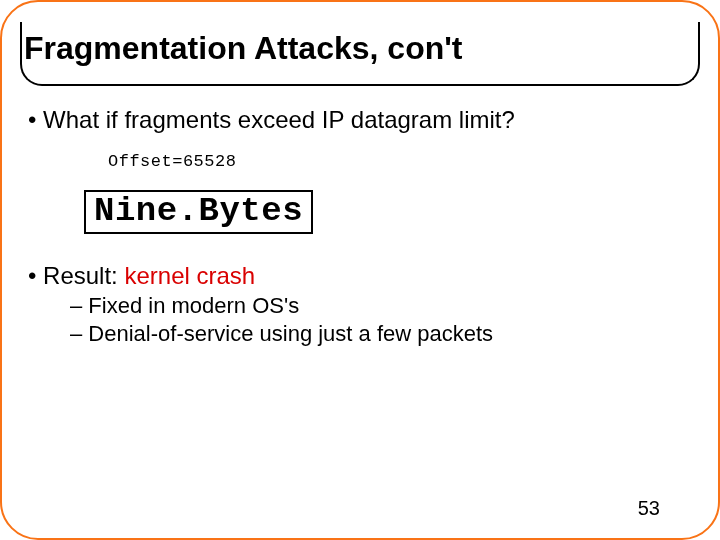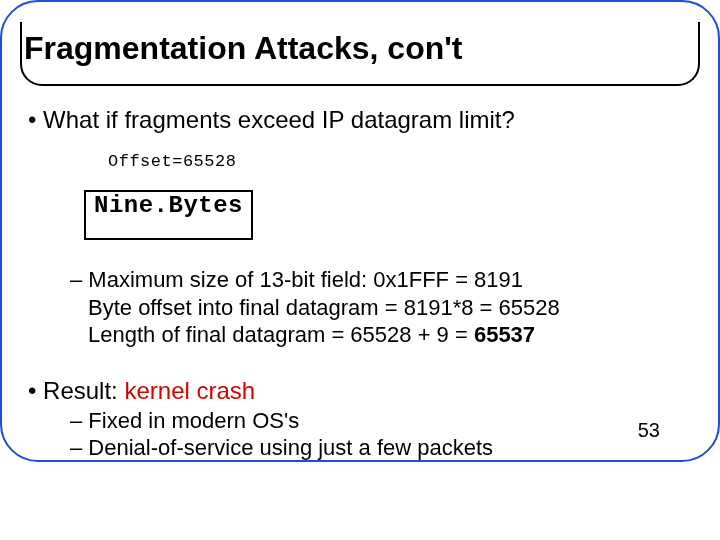--- a/index.html
+++ b/index.html
@@ -8,22 +8,22 @@
     width: 720px;
     height: 540px;
     background: #ffffff;
     font-family: Arial, Helvetica, sans-serif;
     color: #000;
   }
   .slide {
     position: relative;
     box-sizing: border-box;
     width: 720px;
-    height: 462px;
-    border: 2px solid #1d4ed8;
+    height: 540px;
+    border: 2px solid #f97316;
     border-radius: 38px;
     overflow: hidden;
   }
   
   .title-region {
     position: absolute;
     top: 20px;
     left: 18px;
     right: 18px;
     height: 64px;
@@ -58,23 +58,23 @@
     font-family: "Courier New", Courier, monospace;
     font-size: 17px;
     letter-spacing: 0.5px;
     margin-left: 80px;
     margin-bottom: 19px;
   }
   .nine-bytes-box {
     display: inline-block;
     margin-left: 56px;
     border: 2px solid #000;
-    padding: 2px 8px 20px 8px;
+    padding: 2px 8px 4px 8px;
     font-family: "Courier New", Courier, monospace;
-    font-size: 24px;
+    font-size: 34px;
     font-weight: bold;
     letter-spacing: 0.5px;
     line-height: 1;
   }
   .sub-block {
     margin-top: 26px;
     margin-left: 42px;
     font-size: 22px;
     line-height: 1.25;
   }
@@ -116,25 +116,20 @@
   </div>
 
   <div class="body">
 
     <div class="bullet-l1">What if fragments exceed IP datagram limit?</div>
 
     <div class="offset-label">Offset=65528</div>
 
     <div class="nine-bytes-box">Nine.Bytes</div>
 
-    <div class="sub-block">
-      <div class="row"><span class="dash">Maximum size of 13-bit field: 0x1FFF = 8191</span></div>
-      <div class="row"><span class="indent">Byte offset into final datagram = 8191*8 = 65528</span></div>
-      <div class="row"><span class="indent"><span>Length of final datagram = 65528 + 9 = </span><span class="bold-inline">65537</span></span></div>
-    </div>
 
     <div class="result-l1"><span>Result: </span><span class="kernel-crash">kernel crash</span></div>
 
     <div class="sub-block2">
       <div class="row">Fixed in modern OS's</div>
       <div class="row">Denial-of-service using just a few packets</div>
     </div>
 
   </div>
 

